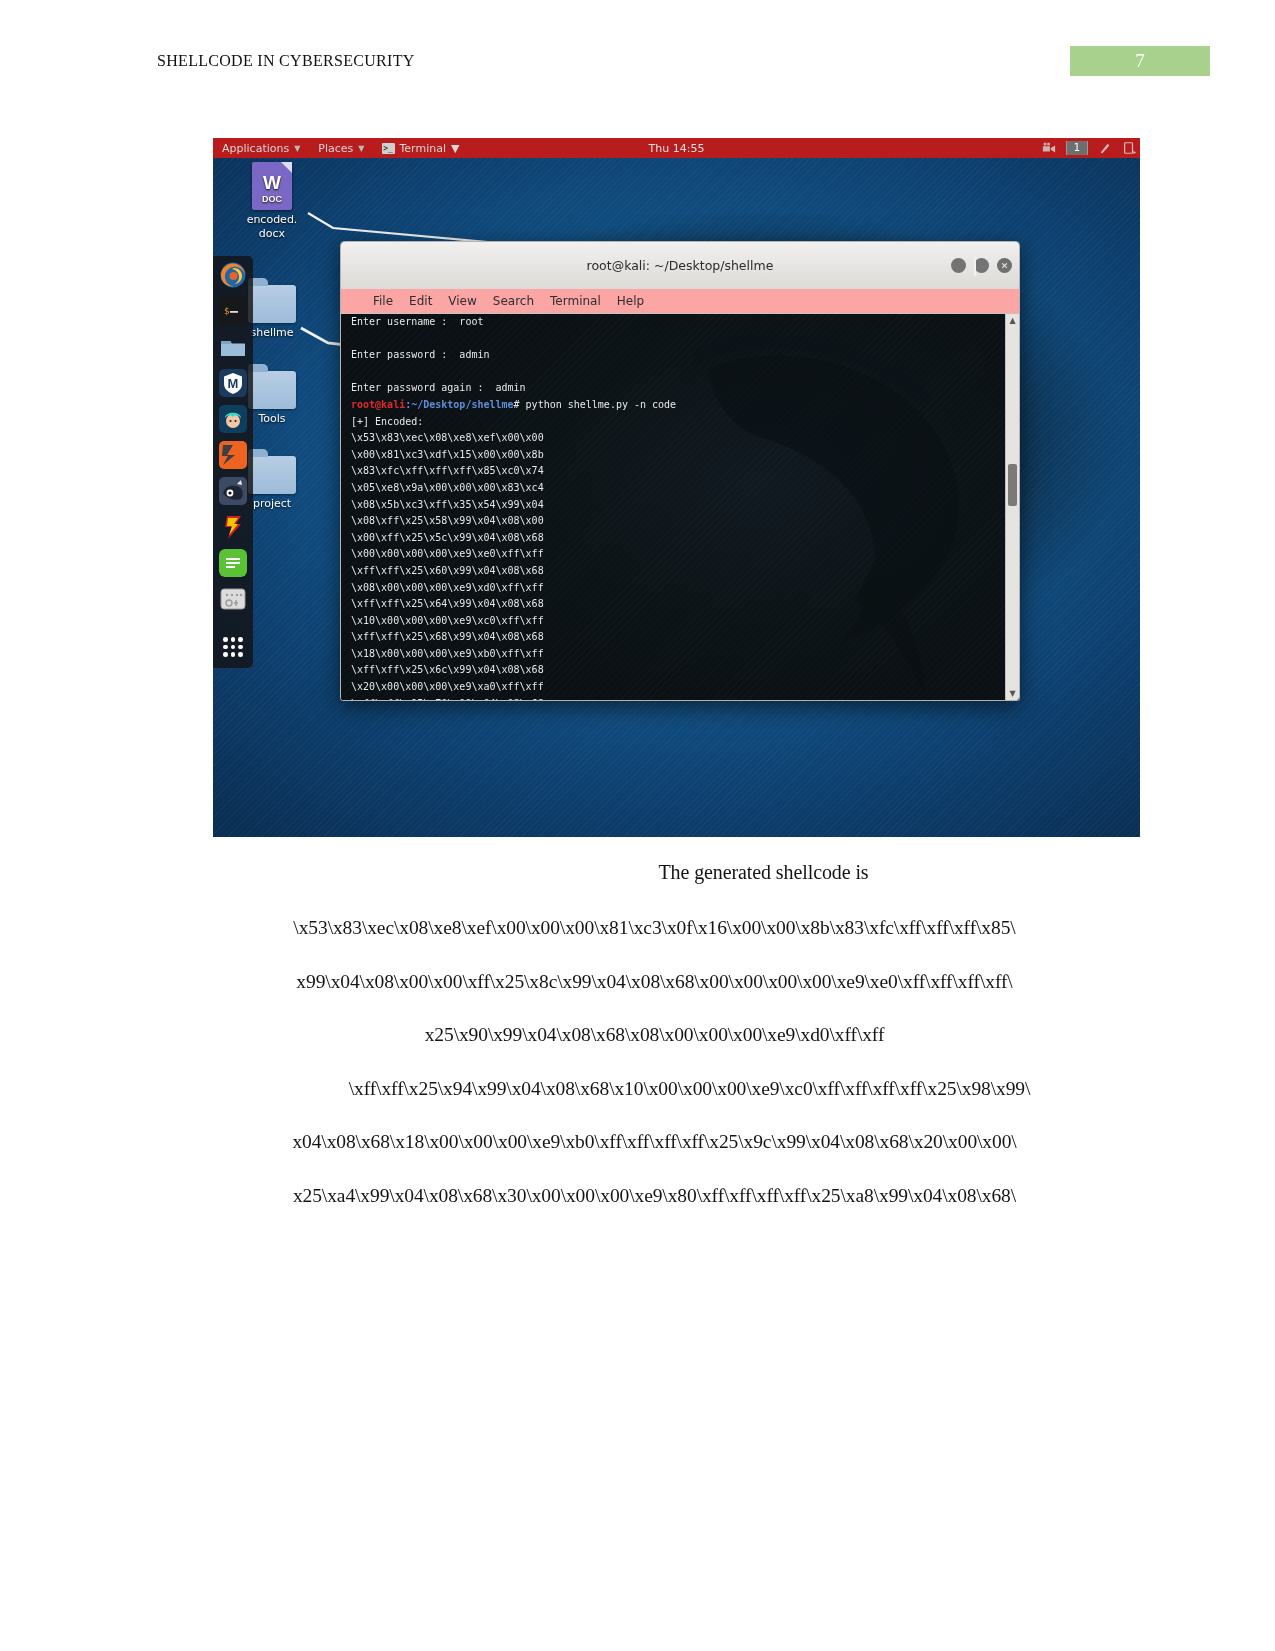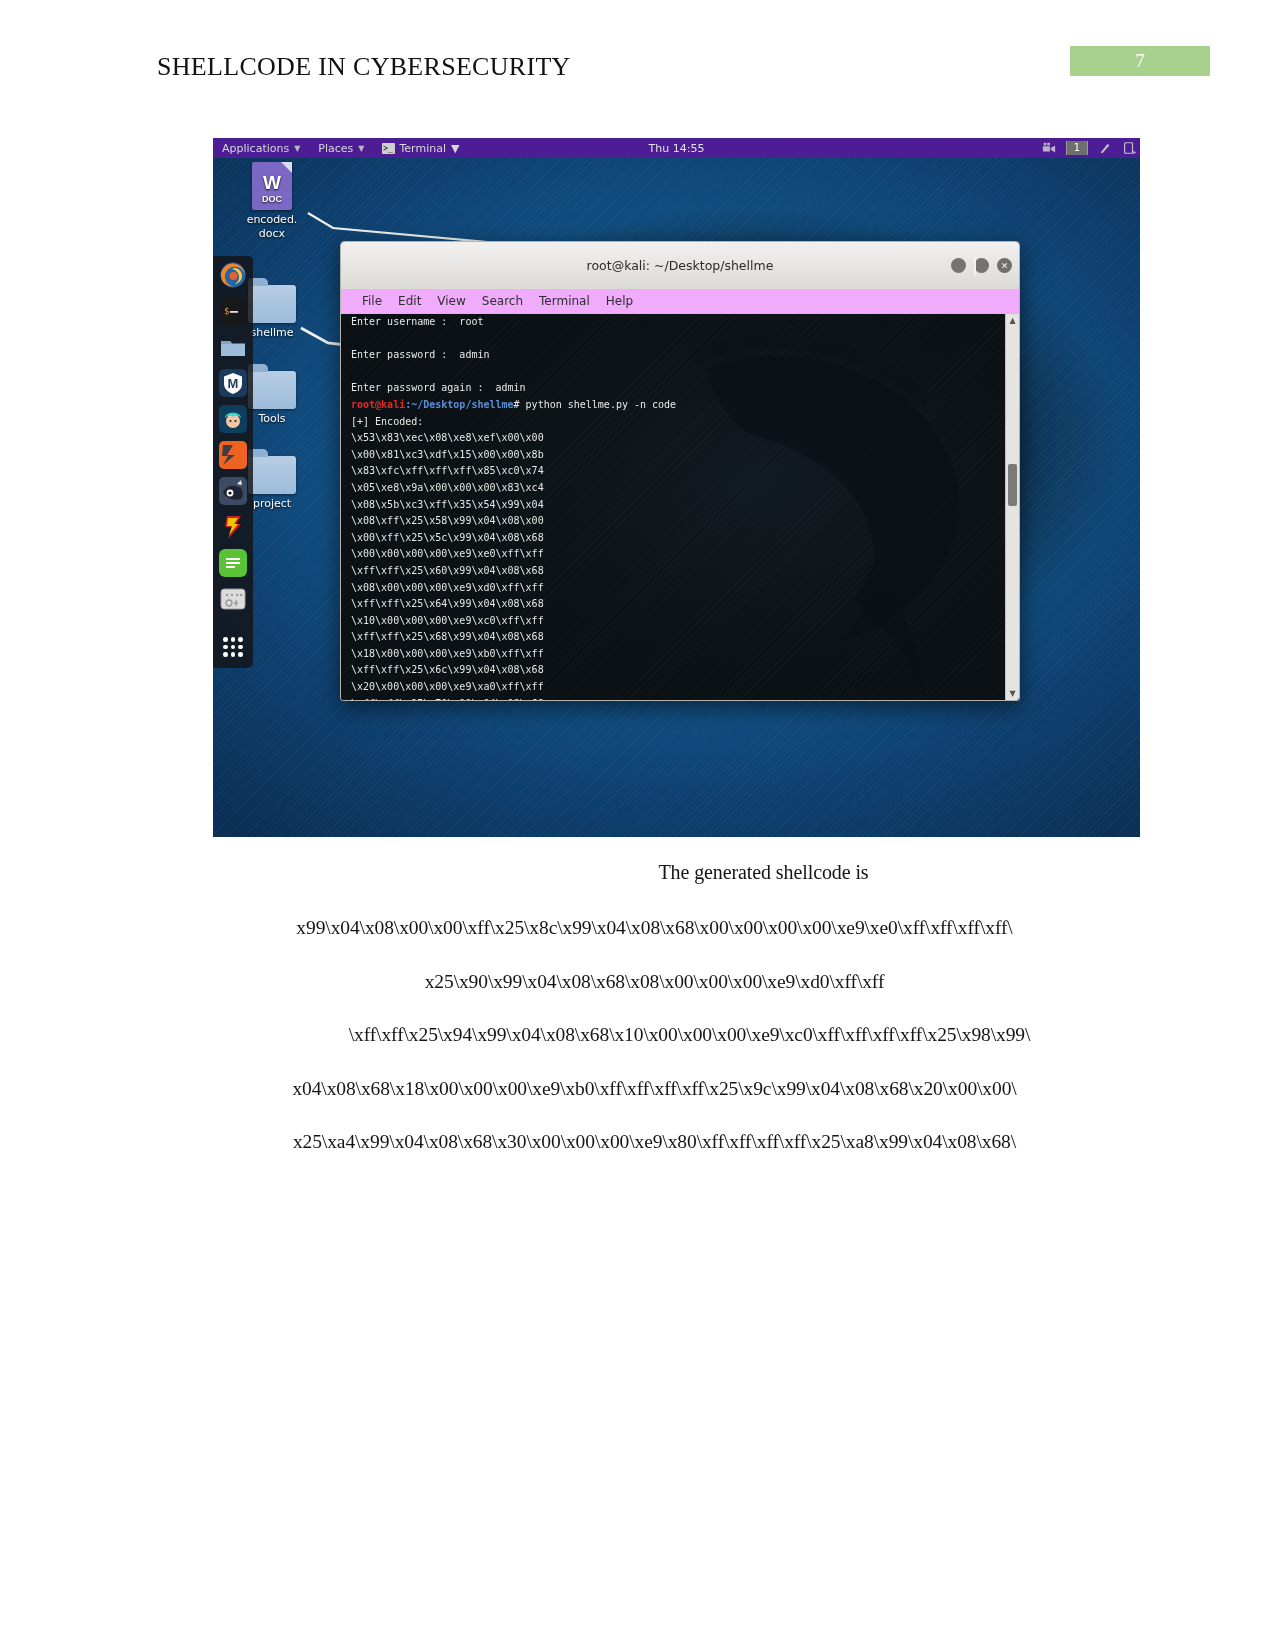--- a/index.html
+++ b/index.html
@@ -11,21 +11,21 @@
     overflow: hidden;
   }
 
   
   .doc-header {
     position: absolute; top: 52px; left: 0; width: 1275px; height: 40px;
   }
   .doc-header-title {
     position: absolute; left: 157px; top: 0;
     font-family: "Liberation Serif", serif;
-    font-size: 26px; letter-spacing: 0.3px;
+    font-size: 16px; letter-spacing: 0.3px;
     color: #111; white-space: nowrap;
   }
   .page-number-box {
     position: absolute; right: 65px; top: -6px;
     width: 140px; height: 30px;
     background: #a9d18e;
   }
   .page-number-box span {
     position: absolute; left: 50%; top: 50%;
     transform: translate(-50%,-50%);
@@ -54,21 +54,21 @@
   }
   .dragon {
     position: absolute; left: 54%; top: 30%;
     width: 330px; height: 330px;
     pointer-events: none; opacity: 0.85;
   }
 
   
   .top-panel {
     position: absolute; left: 0; top: 0; width: 100%; height: 20px;
-    background: #4c1d95;
+    background: #b91c1c;
     display: flex; align-items: center;
     font-family: "DejaVu Sans", sans-serif; font-size: 11px;
     color: #d8d8d8;
     z-index: 40;
   }
   .panel-menu { padding: 0 9px; display:flex; align-items:center; gap:5px; height:100%; }
   .panel-menu .caret { font-size: 8px; color:#bbb; }
   .panel-app { display:flex; align-items:center; gap:5px; padding:0 8px; height:100%; }
   .term-mini-icon {
     width: 13px; height: 11px; background: #cfcfcf; color:#111;
@@ -158,23 +158,23 @@
     flex: 1; text-align: center;
     font-family: "DejaVu Sans", sans-serif; font-size: 12.5px; color: #2b2b2b;
   }
   .win-btns { position:absolute; right: 7px; display:flex; gap: 8px; align-items:center; }
   .win-btn { width:15px; height:15px; border-radius:50%; background:#747474; position:relative; }
   .win-btn.close { background:#6f6f6f; }
   .win-btn i { position:absolute; left:50%; top:50%; transform:translate(-50%,-50%); color:#f2f2f2; font-size:9px; font-family:"DejaVu Sans",sans-serif; line-height:1; }
   .win-btn .bar { width:7px; height:1.5px; background:#f2f2f2; }
   .win-btn .sq { width:6px; height:6px; border:1.5px solid #f2f2f2; }
   .term-menubar {
-    height: 25px; background: #f0abfc;
+    height: 25px; background: #fca5a5;
     border: 1px solid #b6b2ad; border-top:none; border-bottom: 1px solid #c6c3bf;
-    display: flex; align-items: center; gap: 2px; padding-left: 14px;
+    display: flex; align-items: center; gap: 2px; padding-left: 25px;
     font-family: "DejaVu Sans", sans-serif; font-size: 12px; color: #2f2f2f;
   }
   .term-menubar span { padding: 2px 7px; }
   .term-body {
     flex: 1; position: relative; overflow: hidden;
     border: 1px solid #b6b2ad; border-top: none; border-radius: 0 0 4px 4px;
     background: #0c1114;
   }
   .term-body-bg {
     position:absolute; inset:0;
@@ -430,19 +430,20 @@
         <div class="sb-thumb"></div>
         <div class="sb-arrow" style="position:absolute;bottom:0;left:0;right:0;">▼</div>
       </div>
     </div>
   </div>
 </div>
 
 <div class="doc-body">
   <div class="para p-caption">The generated shellcode is</div>
   <div id="code-paragraphs">
+      <div class="para p-code">\x53\x83\xec\x08\xe8\xef\x00\x00\x00\x81\xc3\x0f\x16\x00\x00\x8b\x83\xfc\xff\xff\xff\x85\</div>
       <div class="para p-code">x99\x04\x08\x00\x00\xff\x25\x8c\x99\x04\x08\x68\x00\x00\x00\x00\xe9\xe0\xff\xff\xff\xff\</div>
       <div class="para p-code">x25\x90\x99\x04\x08\x68\x08\x00\x00\x00\xe9\xd0\xff\xff</div>
       <div class="para p-code indent">\xff\xff\x25\x94\x99\x04\x08\x68\x10\x00\x00\x00\xe9\xc0\xff\xff\xff\xff\x25\x98\x99\</div>
       <div class="para p-code">x04\x08\x68\x18\x00\x00\x00\xe9\xb0\xff\xff\xff\xff\x25\x9c\x99\x04\x08\x68\x20\x00\x00\</div>
       <div class="para p-code">x25\xa4\x99\x04\x08\x68\x30\x00\x00\x00\xe9\x80\xff\xff\xff\xff\x25\xa8\x99\x04\x08\x68\</div>
     </div>
 </div>
 
 </body></html>

